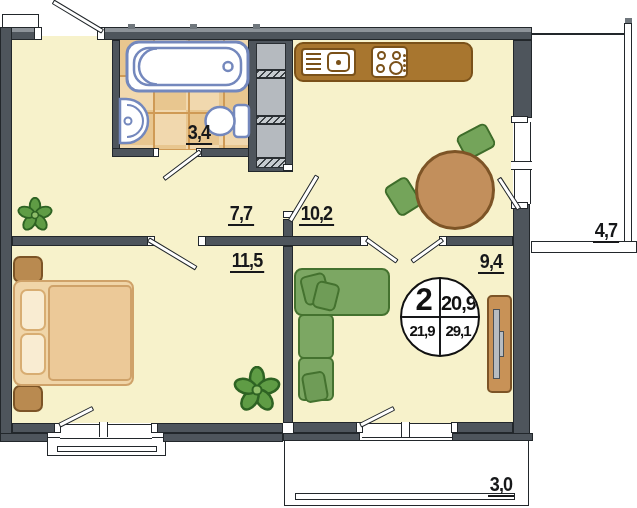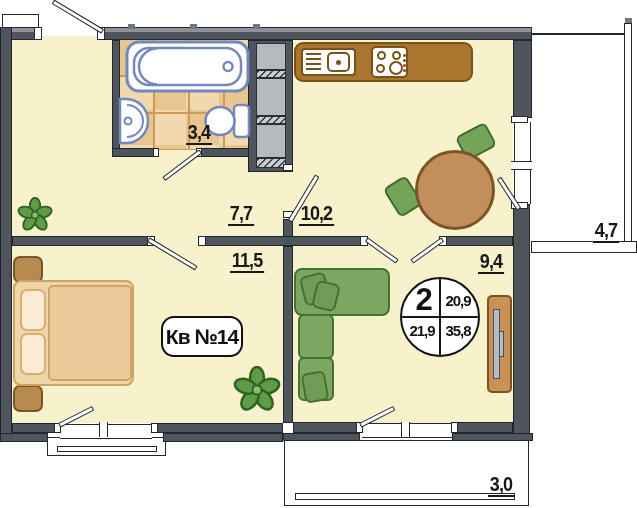--- a/index.html
+++ b/index.html
@@ -209,26 +209,23 @@
   </svg>
 
   <div class="area" style="left:186px;top:122px;">3,4</div>
   <div class="area" style="left:228px;top:203px;">7,7</div>
   <div class="area" style="left:299px;top:203px;">10,2</div>
   <div class="area" style="left:230px;top:250px;">11,5</div>
   <div class="area" style="left:478px;top:251px;">9,4</div>
   <div class="area" style="left:593px;top:220px;">4,7</div>
   <div class="area" style="left:488px;top:474px;">3,0</div>
 
-  <div class="pill" style="left:161px;top:316px;width:78px;height:37px;">
-    <span>Кв №14</span>
-  </div>
 
   <div class="circle" style="left:400px;top:277px;width:76px;height:76px;">
     <div class="ln" style="left:37px;top:0;width:2px;height:76px;"></div>
     <div class="ln" style="left:0;top:37px;width:76px;height:2px;"></div>
     <span style="left:6px;top:3px;width:30px;font-size:31px;letter-spacing:-2px;">2</span>
-    <span style="left:39px;top:13px;width:34px;font-size:15px;">20,9</span>
+    <span style="left:39px;top:13px;width:34px;font-size:20px;">20,9</span>
     <span style="left:3px;top:43px;width:34px;font-size:15px;">21,9</span>
-    <span style="left:39px;top:43px;width:34px;font-size:15px;">35,8</span>
+    <span style="left:39px;top:43px;width:34px;font-size:15px;">29,1</span>
   </div>
 
 </div>
 
 </body></html>

